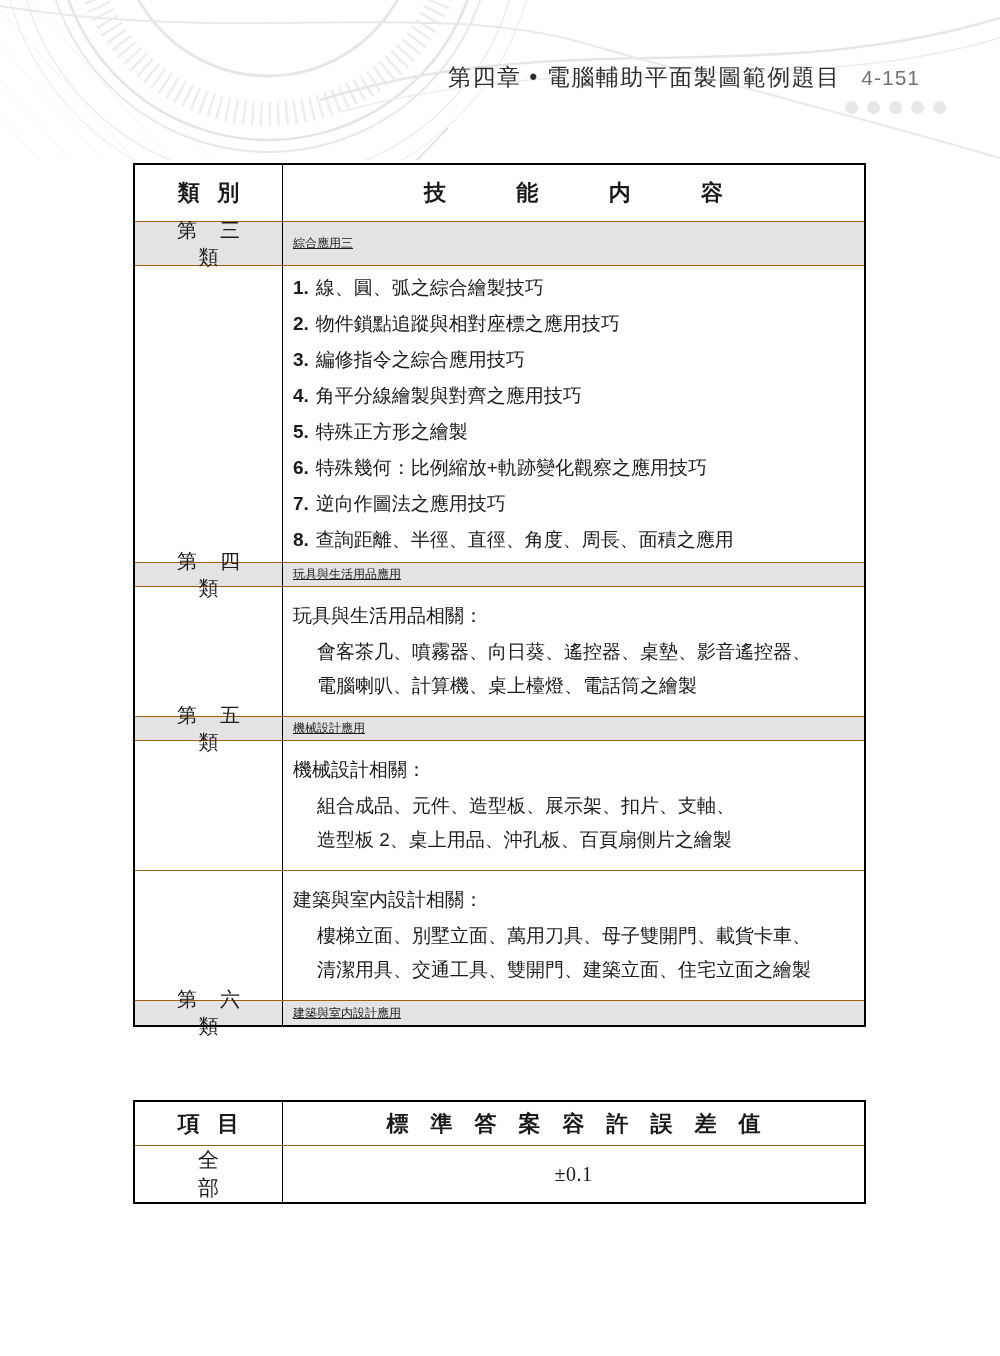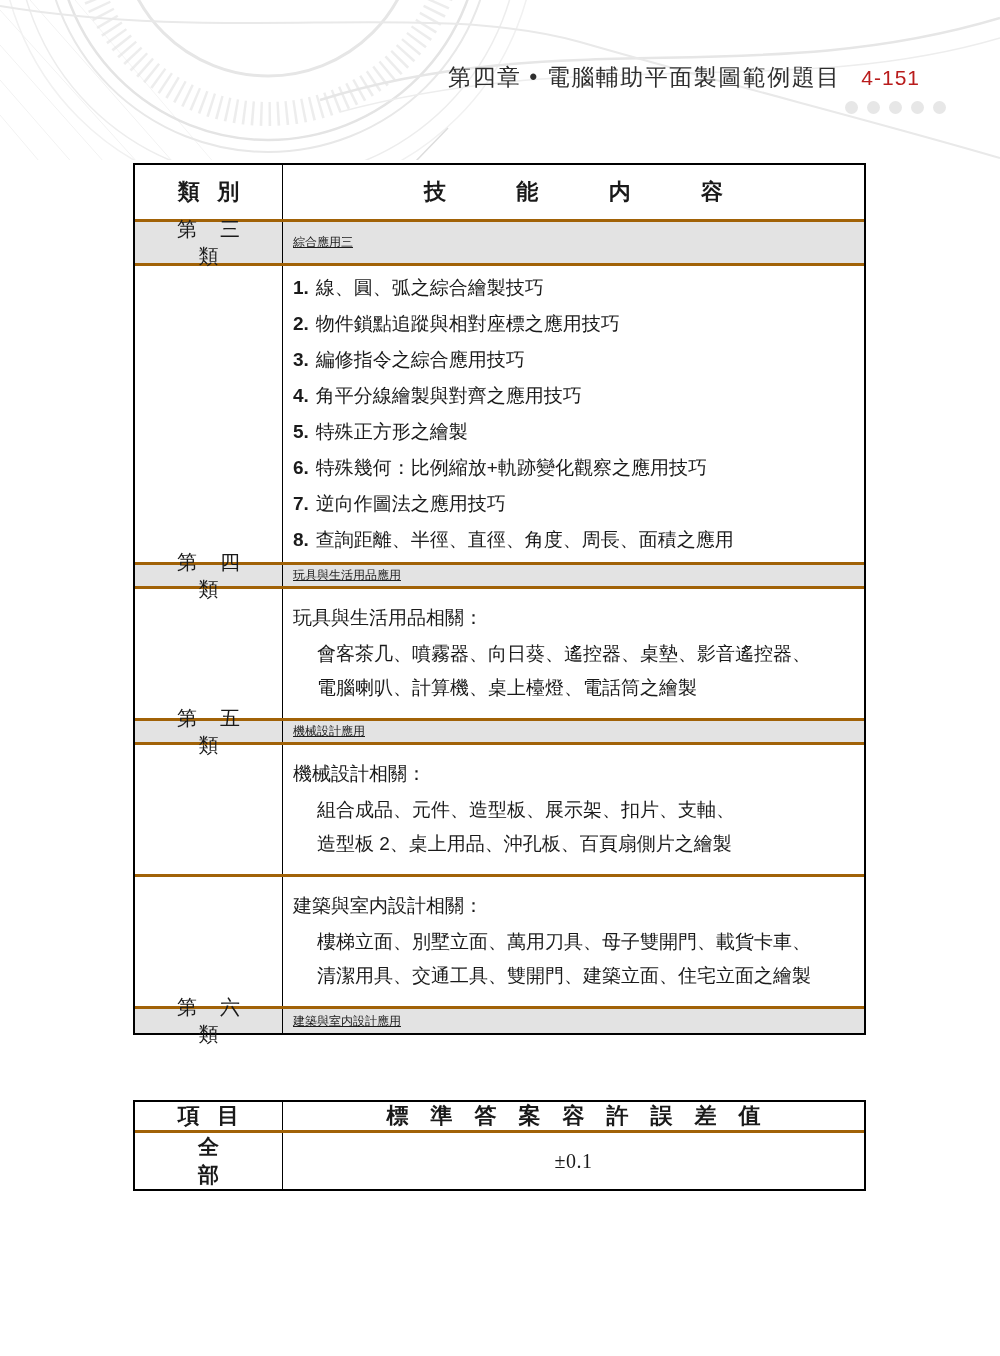--- a/index.html
+++ b/index.html
@@ -17,35 +17,35 @@
 
   
   .page-header {
     position: absolute; top: 62px; left: 0; width: 920px;
     text-align: right; white-space: nowrap;
   }
   .chapter-title {
     font-size: 23px; color: #2e2e2e; letter-spacing: 1.5px;
   }
   .page-number {
-    font-size: 21px; color: #b91c1c; margin-left: 16px; letter-spacing: 1px;
+    font-size: 21px; color: #737373; margin-left: 16px; letter-spacing: 1px;
   }
   .dots { position: absolute; top: 101px; left: 845px; display: flex; gap: 9px; }
   .dot { width: 13px; height: 13px; border-radius: 50%; background: #e7e7e7; }
 
   
   .tbl {
     position: absolute; left: 133px; width: 733px;
     border: 2px solid #000; background: #fff;
     font-size: 19px;
   }
   .tbl1 { top: 163px; }
   .tbl2 { top: 1100px; }
 
-  .row { display: flex; border-bottom: 3px solid #a16207; }
+  .row { display: flex; border-bottom: 1px solid #a16207; }
   .row:last-child { border-bottom: none; }
   .c1 { flex: 0 0 148px; border-right: 1px solid #000; }
   .c2 { flex: 1 1 auto; min-width: 0; }
 
   .center { display: flex; align-items: center; justify-content: center; text-align: center; }
 
   .header-row { height: 57px; }
   .hdr { font-weight: bold; font-size: 22px; }
   .spread-col1 { letter-spacing: 0.8em; padding-left: 0.8em; }
   .spread-wide { letter-spacing: 3.2em; padding-left: 3.2em; }
@@ -59,23 +59,23 @@
   .cat-title { display: flex; align-items: center; padding-left: 10px; font-size: 12px; text-decoration: underline; }
 
   .detail-items { padding: 4px 6px 4px 10px; }
   .item { line-height: 36px; white-space: nowrap; }
   .item .num { font-weight: bold; margin-right: 7px; }
 
   .detail-block { padding: 14px 4px 13px 10px; }
   .intro { line-height: 30px; margin-bottom: 4px; }
   .dline { line-height: 34px; padding-left: 24px; white-space: nowrap; }
 
-  .t2-header { height: 31px; }
+  .t2-header { height: 44px; }
   .t2-row { height: 56px; }
-  .t2-item { font-size: 21px; font-weight: bold; }
+  .t2-item { font-size: 21px; }
   .tol-value { font-family: "Liberation Serif", serif; font-size: 20px; letter-spacing: 0.5px; }
 </style>
 </head>
 <body>
 
 <svg class="deco" width="1000" height="160" viewBox="0 0 1000 160">
   <g fill="none" stroke="#ededed">
 
     <line x1="0" y1="10" x2="230" y2="265" stroke="#f2f2f2" stroke-width="1"></line>
     <line x1="0" y1="45" x2="200" y2="270" stroke="#f2f2f2" stroke-width="1"></line>

